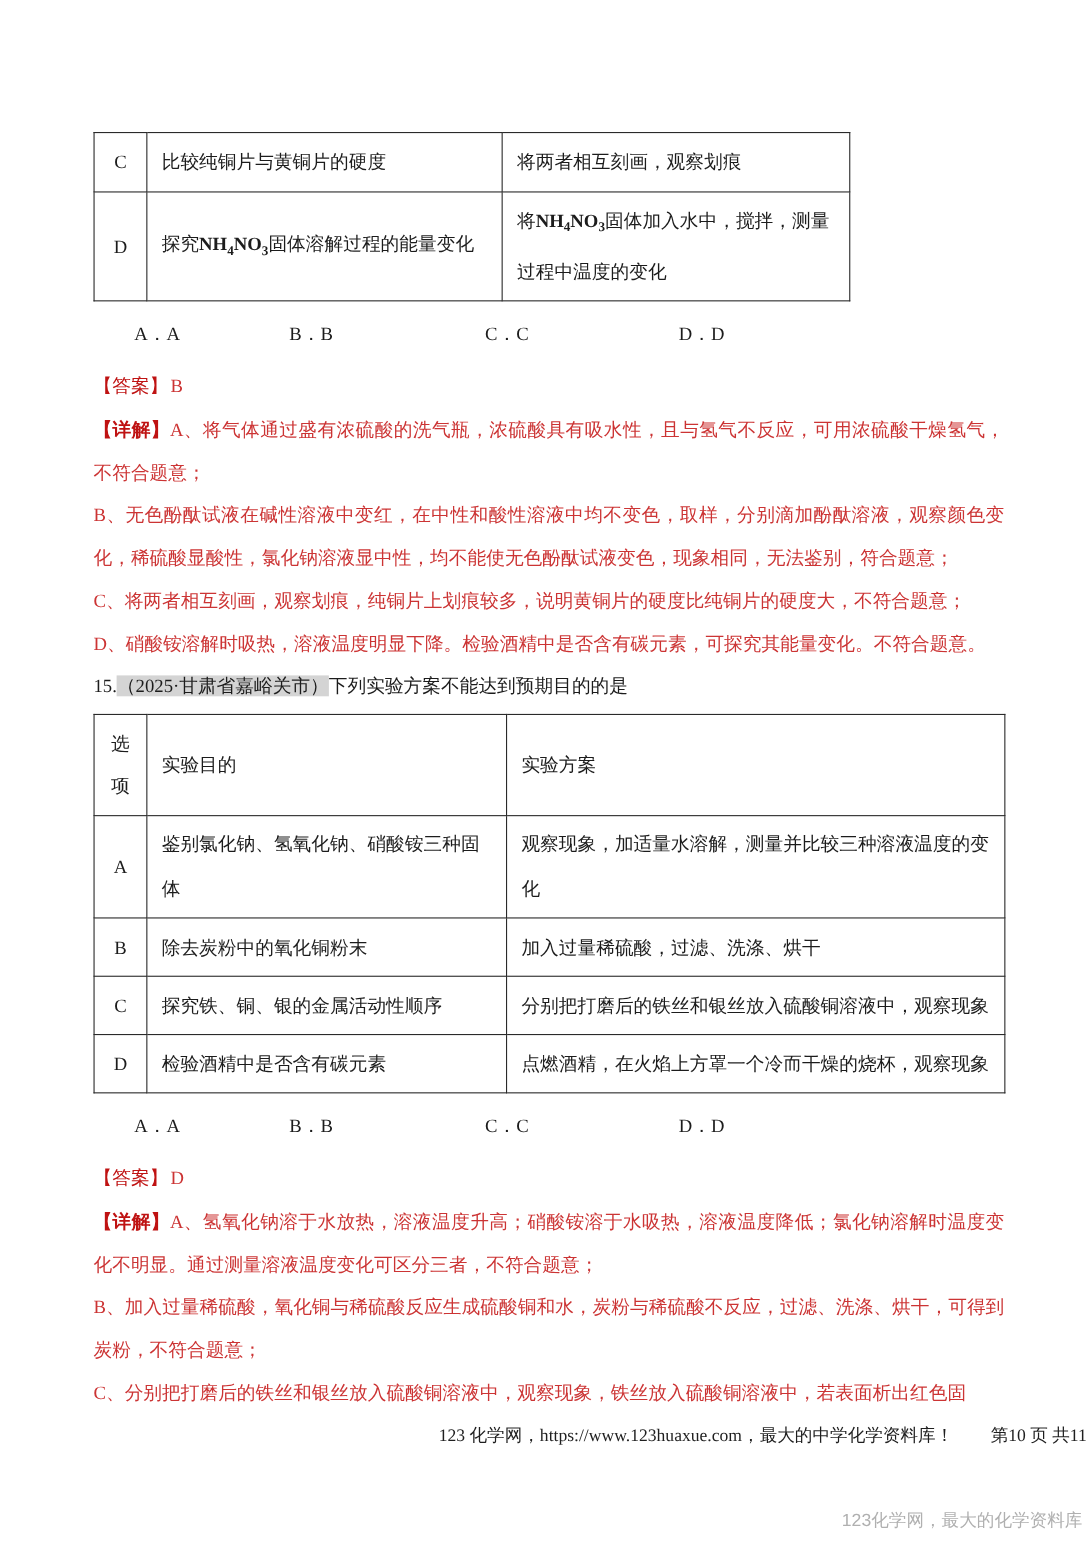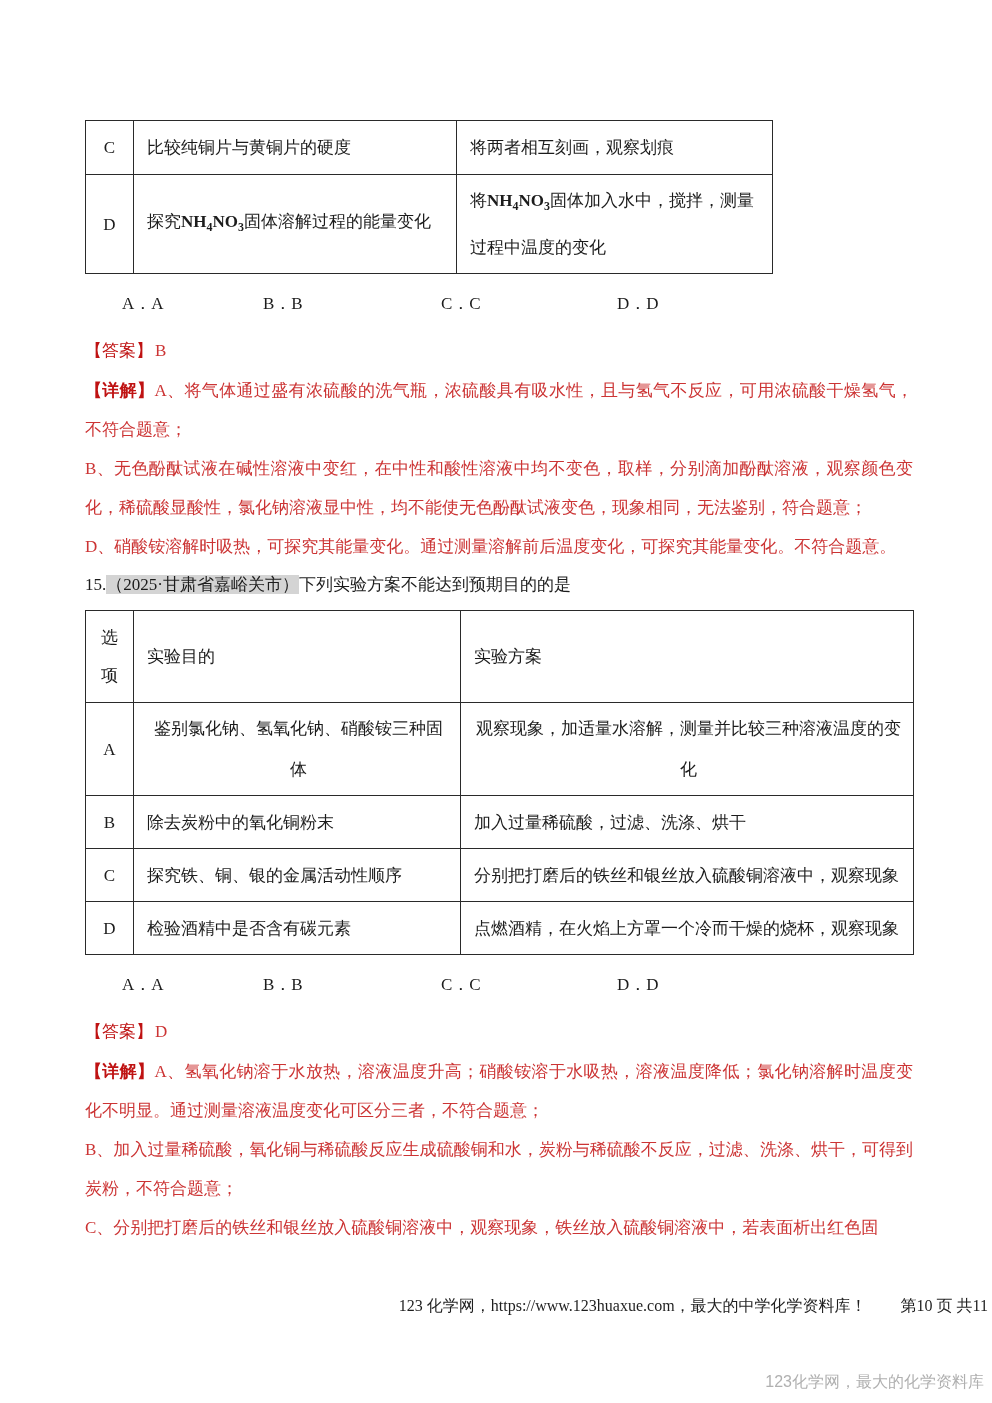--- a/index.html
+++ b/index.html
@@ -34,21 +34,21 @@
   .tbl-q14 col.c1{width:48px;}
   .tbl-q14 col.c2{width:323px;}
   .tbl-q14 col.c3{width:316px;}
   .tbl-q14 tr.r1 td{height:54px;}
   .tbl-q14 tr.r2 td{height:90px;}
   .tbl-q15{width:828px;margin-top:7px;}
   .tbl-q15 col.c1{width:48px;}
   .tbl-q15 col.c2{width:327px;}
   .tbl-q15 col.c3{width:453px;}
   .tbl-q15 tr.hdr td{height:92px;}
-  .tbl-q15 tr.rA td{height:92px;text-align:center;}
+  .tbl-q15 tr.rA td{height:92px;}
   .tbl-q15 tr.rB td,.tbl-q15 tr.rC td,.tbl-q15 tr.rD td{height:53px;}
   .hdr-col1 div{line-height:38px;text-align:center;}
   b.formula{font-family:"Liberation Serif","DejaVu Serif",serif;font-weight:bold;text-align:center;}
   b.formula sub{font-size:12px;}
   
   .choices{
     margin:14px 0 0 37px;
     font-size:17px;line-height:31px;
     white-space:nowrap;
   }
@@ -116,21 +116,22 @@
     <span class="ch w1">A．A</span><span class="ch w2">B．B</span><span class="ch w3">C．C</span><span class="ch">D．D</span>
   </div>
 
   <div class="answer-line">
     <span class="lbl">【答案】</span><span class="val">B</span>
   </div>
 
   <div class="details">
     <p><span class="lbl">【详解】</span><span>A、将气体通过盛有浓硫酸的洗气瓶，浓硫酸具有吸水性，且与氢气不反应，可用浓硫酸干燥氢气，不符合题意；</span></p>
     <p>B、无色酚酞试液在碱性溶液中变红，在中性和酸性溶液中均不变色，取样，分别滴加酚酞溶液，观察颜色变化，稀硫酸显酸性，氯化钠溶液显中性，均不能使无色酚酞试液变色，现象相同，无法鉴别，符合题意；</p>
-    <p>D、硝酸铵溶解时吸热，可探究其能量变化。通过测量溶解前后温度变化，可探究其能量变化。不符合题意。</p>
+    <p>C、将两者相互刻画，观察划痕，纯铜片上划痕较多，说明黄铜片的硬度比纯铜片的硬度大，不符合题意；</p>
+    <p>D、硝酸铵溶解时吸热，溶液温度明显下降。检验酒精中是否含有碳元素，可探究其能量变化。不符合题意。</p>
   </div>
 
   <div class="q-heading">
     <span>15.</span><span class="src">（2025·甘肃省嘉峪关市）</span><span>下列实验方案不能达到预期目的的是</span>
   </div>
 
   <table class="tbl-q15">
     <colgroup>
         <col class="c1">
         <col class="c2">

